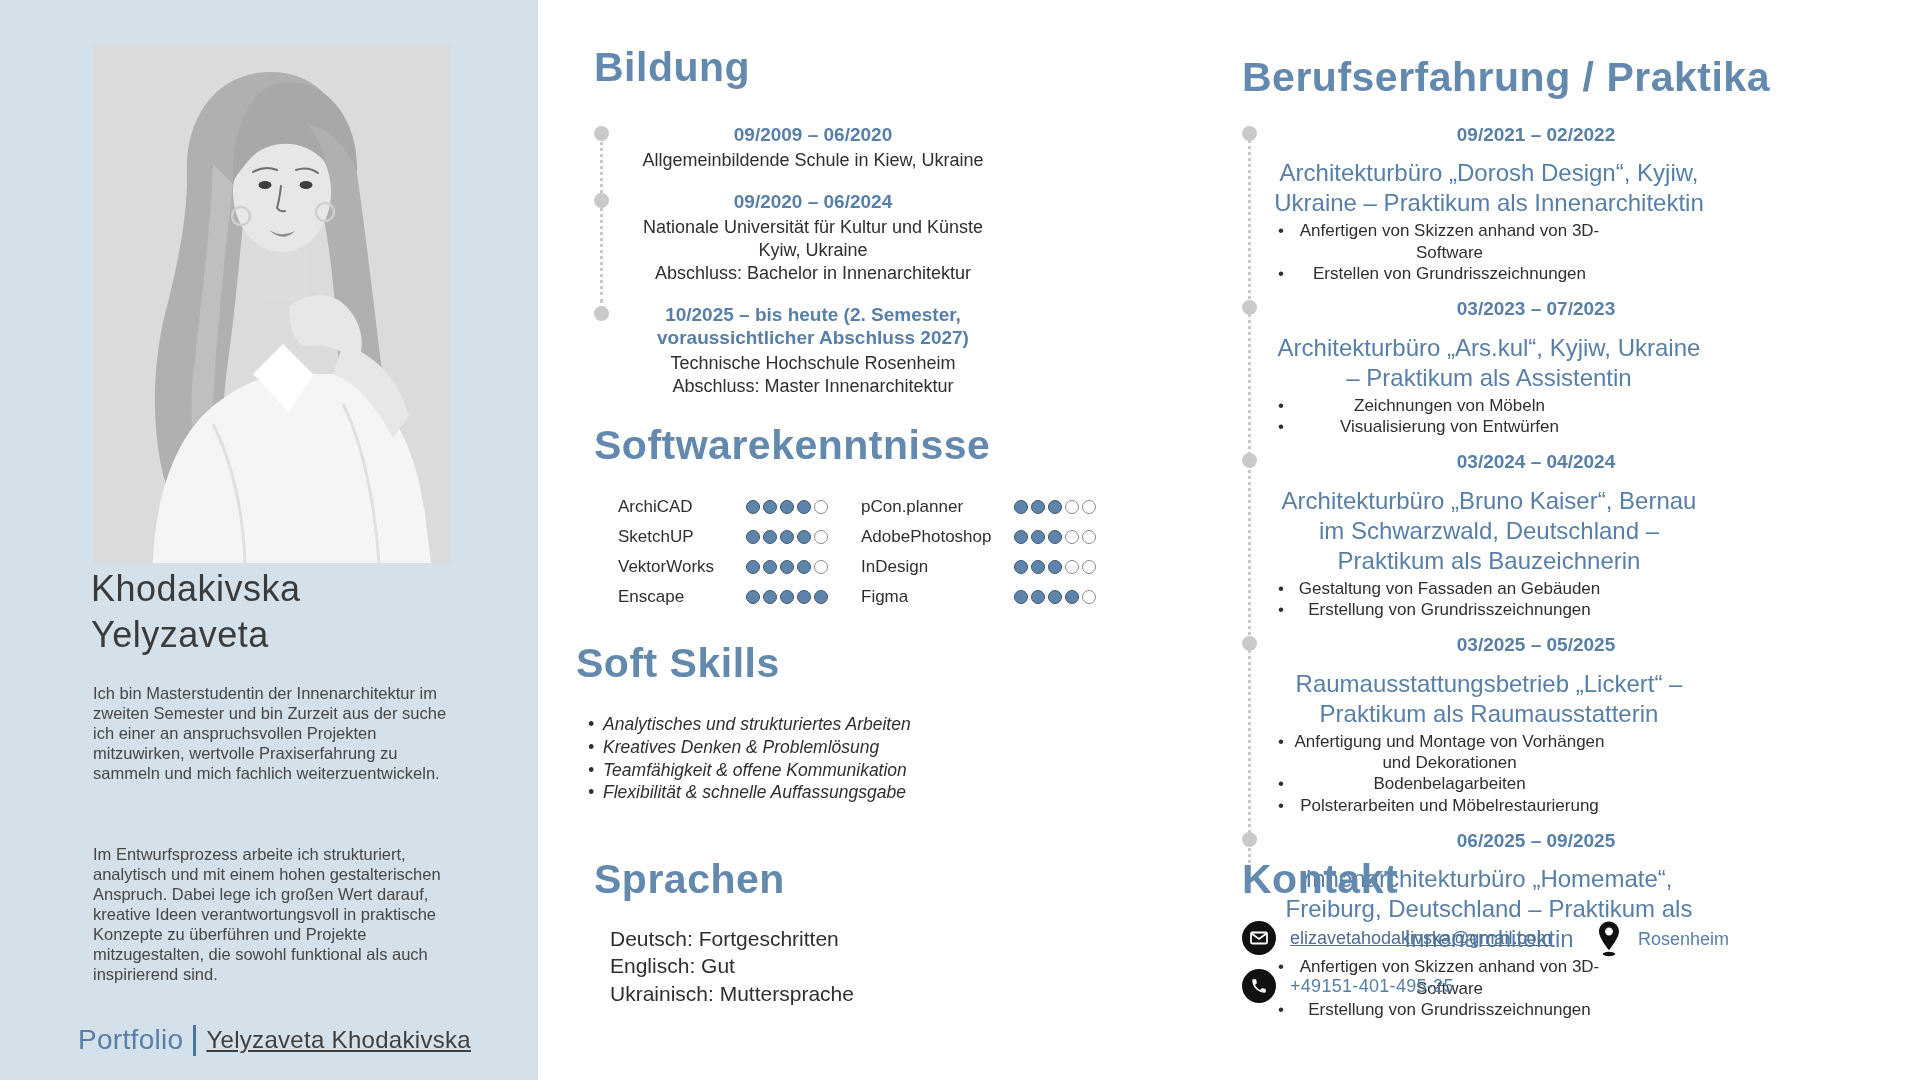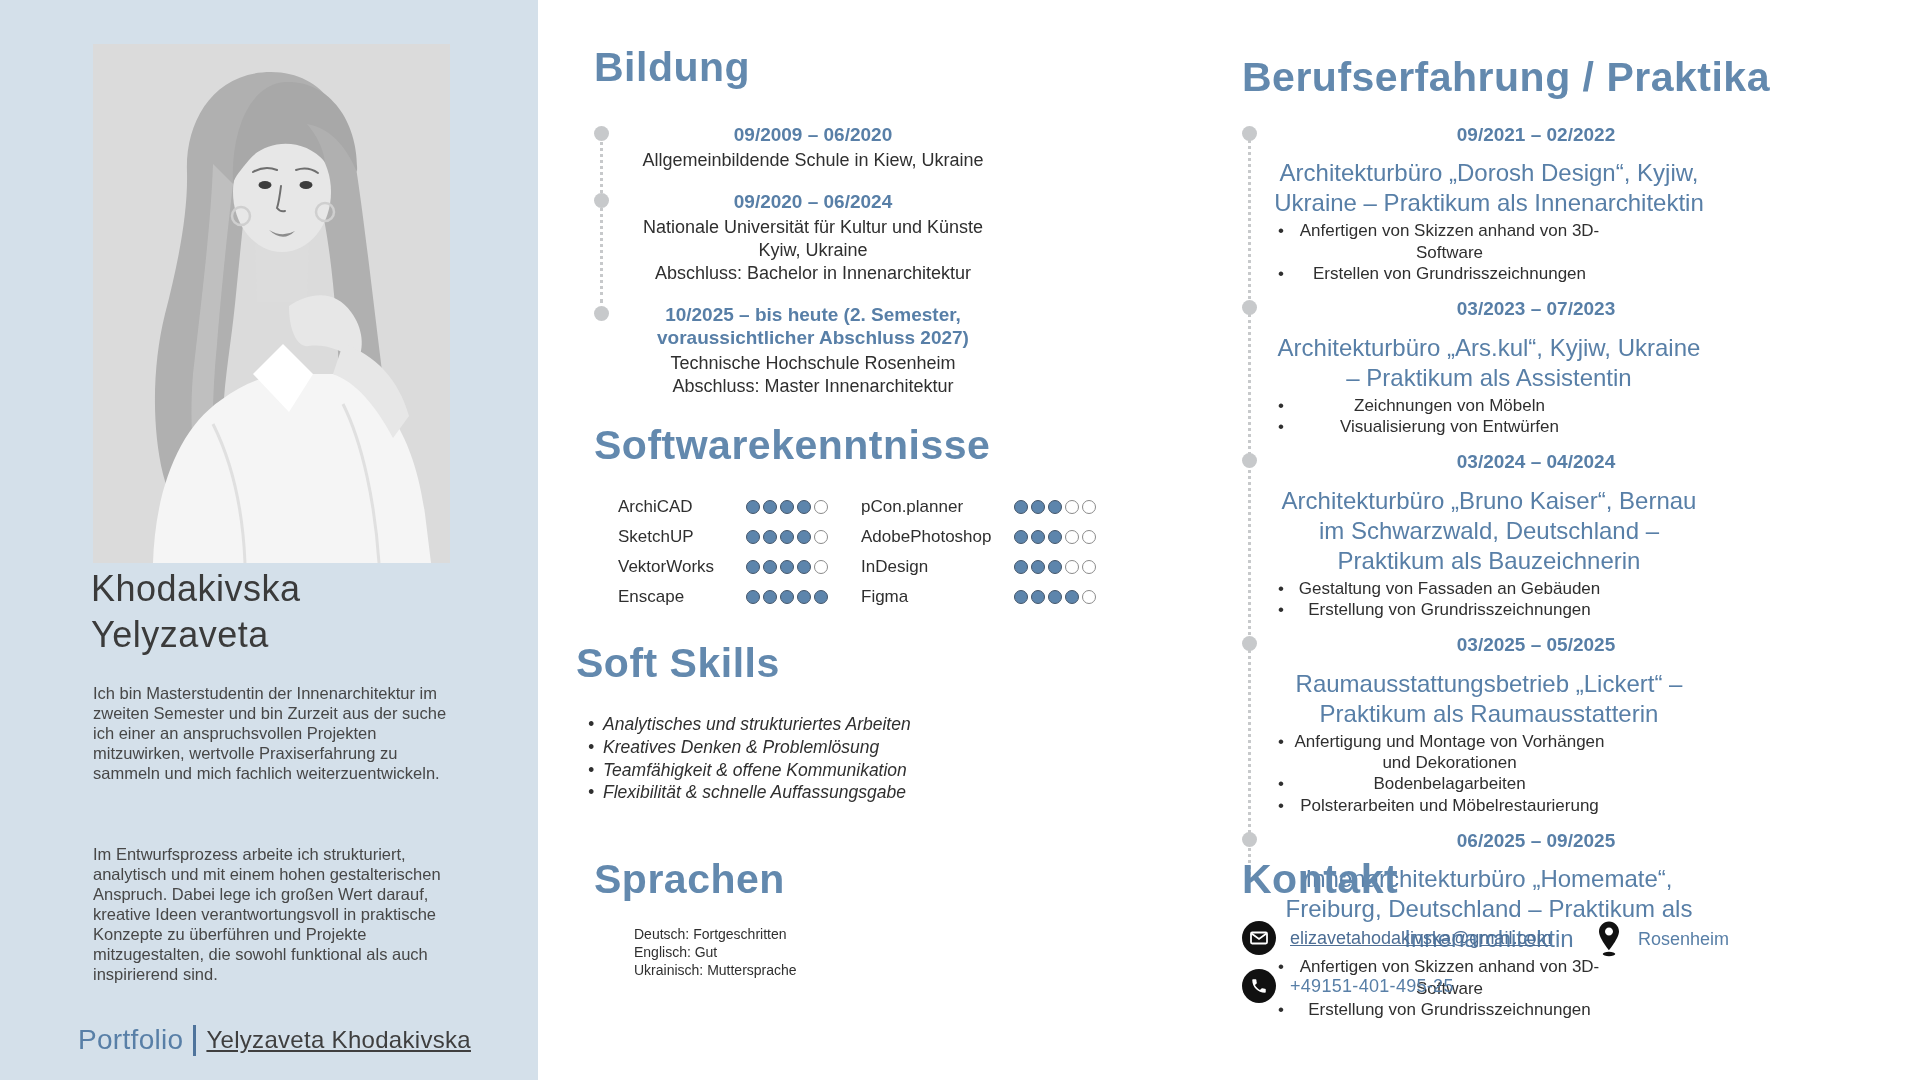--- a/index.html
+++ b/index.html
@@ -63,21 +63,21 @@
   .skills-grid{margin:30px 0 0 24px;display:grid;grid-template-columns:128px 115px 153px 90px;row-gap:10px;align-items:center;width:486px;}
   .skill-name{font-size:17px;color:var(--body-text);}
   .dots{display:flex;gap:3px;}
   .dot{width:14px;height:14px;border-radius:50%;}
   .dot.filled{background:#5d85ac;border:1px solid #44566b;}
   .dot.empty{background:#ffffff;border:1px solid #8b8b8b;}
 
   
   .ss-list{margin:28px 0 0 10px;width:420px;font-style:italic;}
   .ss-list li{font-size:17.5px;line-height:1.3;}
-  .lang-lines{margin:24px 0 0 40px;font-size:14px;line-height:1.3;color:var(--body-text);}
+  .lang-lines{margin:24px 0 0 16px;font-size:21px;line-height:1.3;color:var(--body-text);}
 
   
   .contact{margin-top:20px;position:relative;}
   .c-row{display:flex;align-items:center;gap:14px;margin-bottom:14px;}
   .c-icon{flex:0 0 auto;display:block;}
   .c-email{font-size:18px;color:#4c6d94;text-decoration:underline;}
   .c-phone{font-size:18px;color:var(--accent-blue);letter-spacing:.3px;}
   .c-loc{position:absolute;left:352px;top:-2px;display:flex;align-items:center;gap:14px;}
   .c-loc-text{font-size:18px;color:var(--accent-blue);}
 </style>

